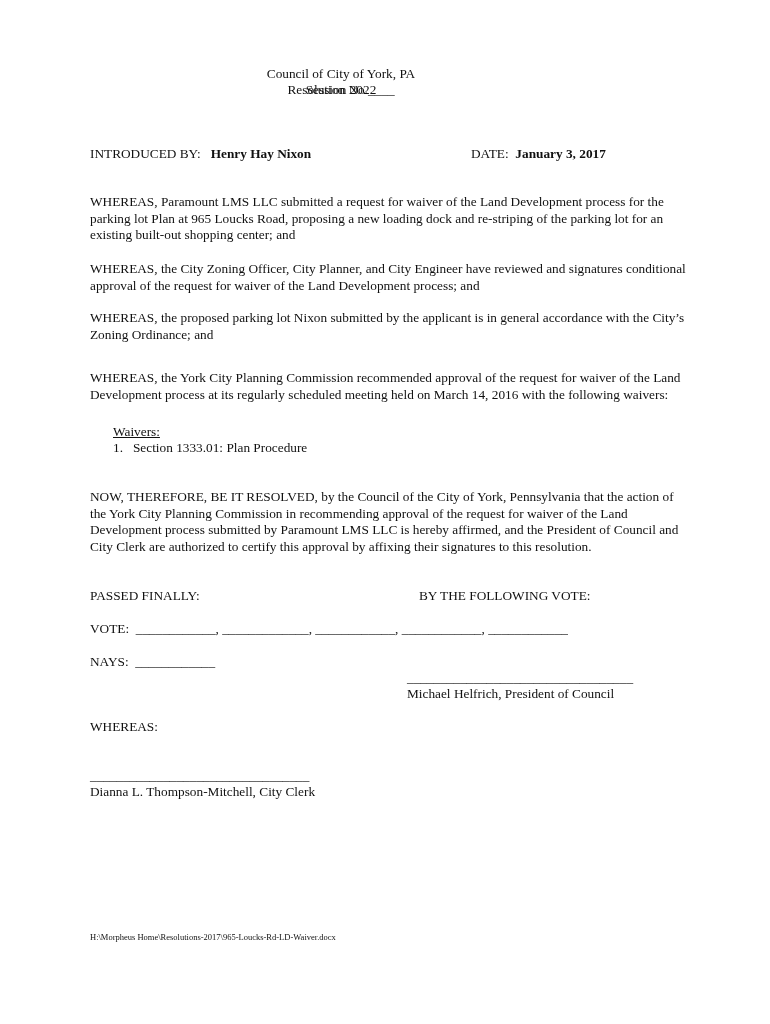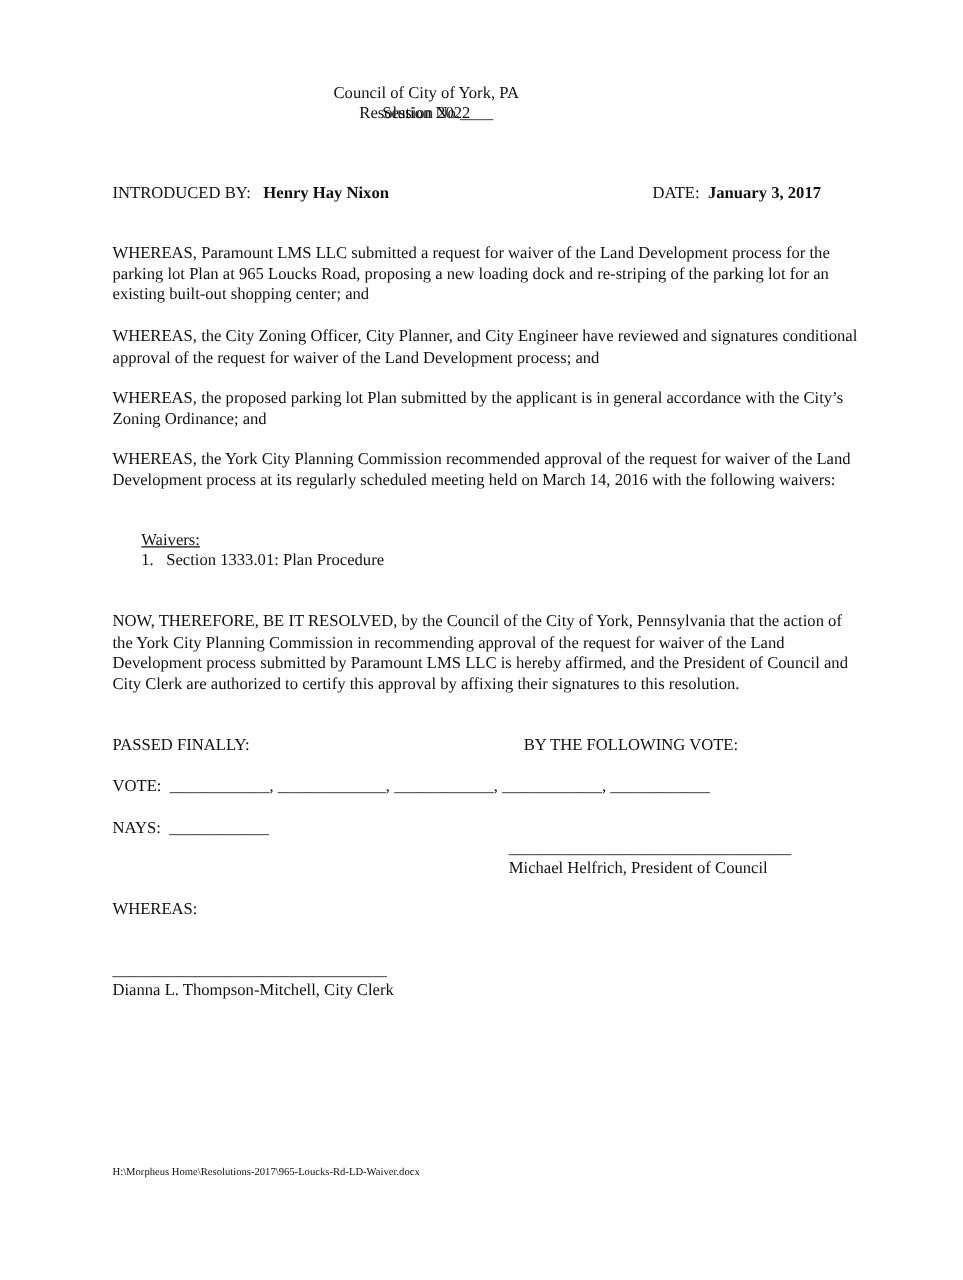--- a/index.html
+++ b/index.html
@@ -19,29 +19,29 @@
 <div>
 
   <div class="abs center line" style="top:66px;">Council of City of York, PA</div>
   <div class="abs center line" style="top:82px;">Session 2022</div>
   <div class="abs center line" style="top:82px;">Resolution No.____</div>
 
   <div class="abs line" style="top:146px; left:90px;">
     <span>INTRODUCED BY:</span>&nbsp;&nbsp;
     <span class="bold">Henry Hay Nixon</span>
   </div>
-  <div class="abs line" style="top:146px; left:522px;">
+  <div class="abs line" style="top:146px; left:471px;">
     <span>DATE:</span>&nbsp;
     <span class="bold">January 3, 2017</span>
   </div>
 
   <div class="abs para" style="top:194px;">WHEREAS, Paramount LMS LLC submitted a request for waiver of the Land Development process for the parking lot Plan at 965 Loucks Road, proposing a new loading dock and re-striping of the parking lot for an existing built-out shopping center; and</div>
   <div class="abs para" style="top:261px;">WHEREAS, the City Zoning Officer, City Planner, and City Engineer have reviewed and signatures conditional approval of the request for waiver of the Land Development process; and</div>
-  <div class="abs para" style="top:310px;">WHEREAS, the proposed parking lot Plan submitted by the applicant is in general accordance with the City’s Zoning Ordinance; and</div>
-  <div class="abs para" style="top:359px;">WHEREAS, the York City Planning Commission recommended approval of the request for waiver of the Land Development process at its regularly scheduled meeting held on March 14, 2016 with the following waivers:</div>
+  <div class="abs para" style="top:310px;">WHEREAS, the proposed parking lot Nixon submitted by the applicant is in general accordance with the City’s Zoning Ordinance; and</div>
+  <div class="abs para" style="top:370px;">WHEREAS, the York City Planning Commission recommended approval of the request for waiver of the Land Development process at its regularly scheduled meeting held on March 14, 2016 with the following waivers:</div>
 
   <div class="abs line u" style="top:424px; left:113px;">Waivers:</div>
   <div class="abs line" style="top:440px; left:113px; white-space:pre;">1.   Section 1333.01: Plan Procedure</div>
 
   <div class="abs para" style="top:489px;">NOW, THEREFORE, BE IT RESOLVED, by the Council of the City of York, Pennsylvania that the action of the York City Planning Commission in recommending approval of the request for waiver of the Land Development process submitted by Paramount LMS LLC is hereby affirmed, and the President of Council and City Clerk are authorized to certify this approval by affixing their signatures to this resolution.</div>
 
   <div class="abs line" style="top:588px; left:90px;">PASSED FINALLY:</div>
   <div class="abs line" style="top:588px; left:407px;margin-left:12px;">BY THE FOLLOWING VOTE:</div>
 
   <div class="abs line" style="top:621px; left:90px; white-space:pre;">VOTE:  ____________, _____________, ____________, ____________, ____________</div>

